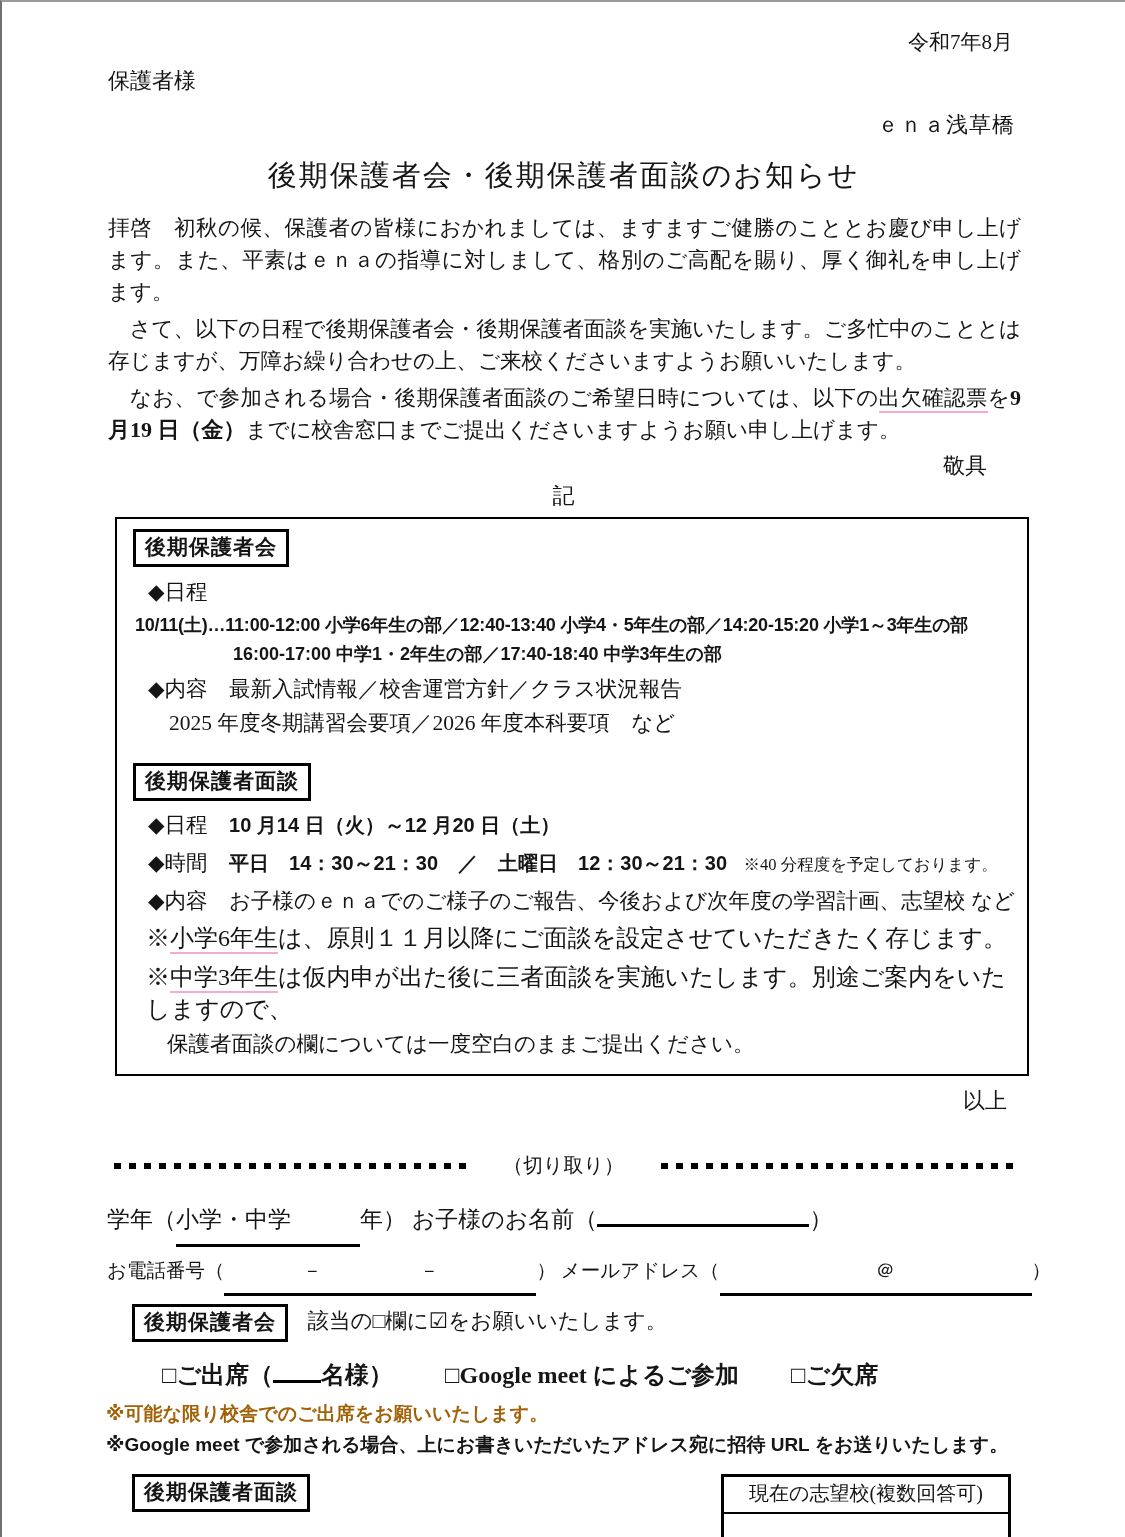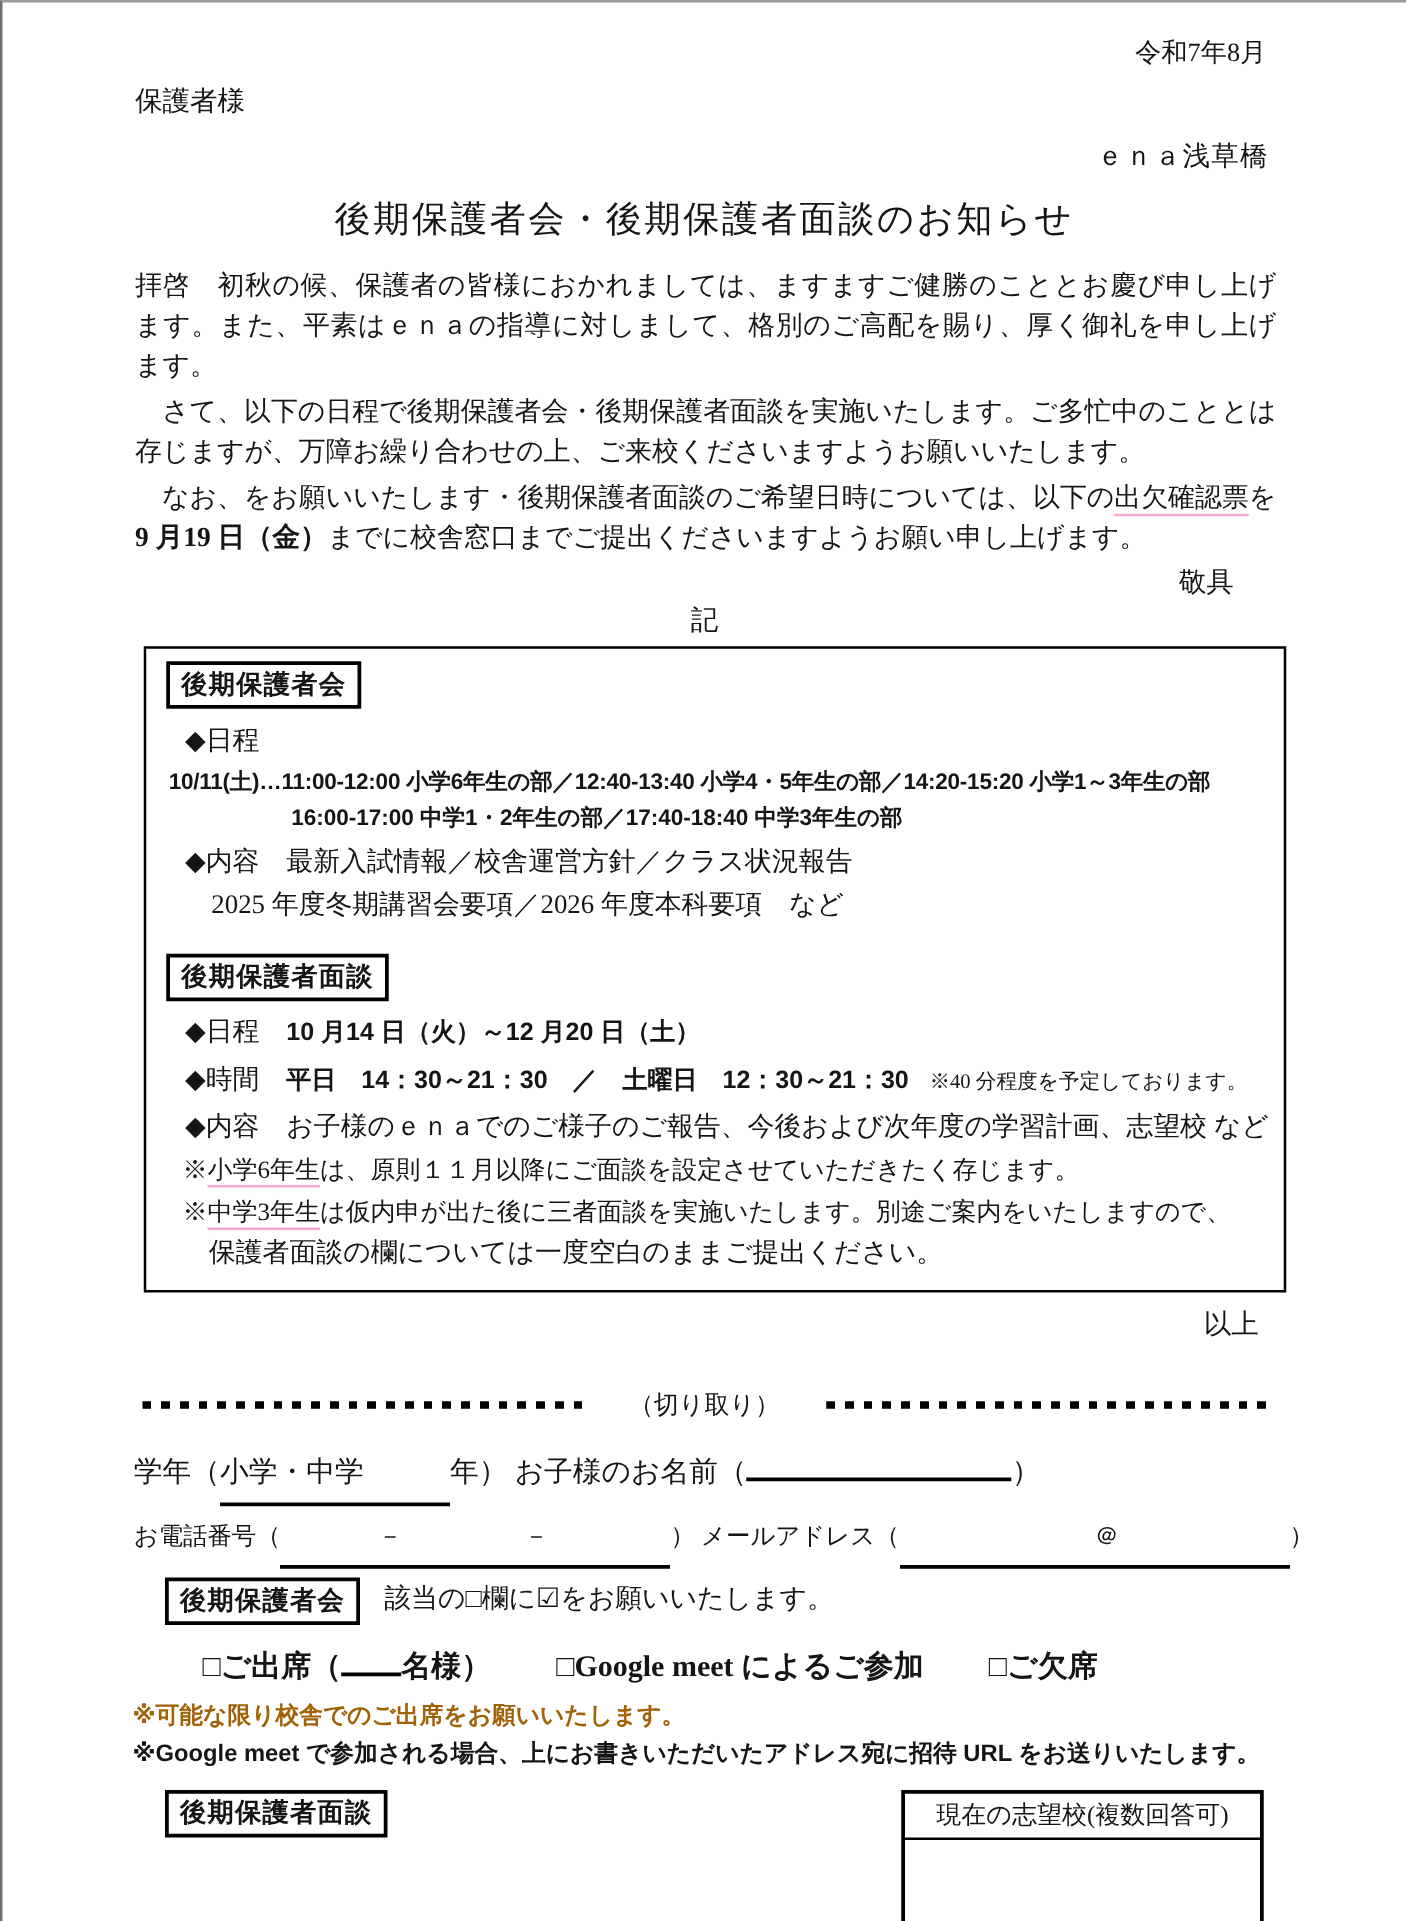--- a/index.html
+++ b/index.html
@@ -32,21 +32,21 @@
   .sched1 { margin:7px 0 0 2px;  font-size:18px; font-weight:bold; letter-spacing:-0.2px; white-space:nowrap;
             font-family:"Liberation Sans","DejaVu Sans",sans-serif; }
   .sched2 { margin:5px 0 0 100px; font-size:18px; font-weight:bold; white-space:nowrap;
             font-family:"Liberation Sans","DejaVu Sans",sans-serif; }
   .content-line1 { margin:8px 0 0 15px; font-size:21.5px; }
   .content-line2 { margin:5px 0 0 36px; font-size:21.5px; }
   .box-gap { height:26px; }
   .iv-row  { margin:9px 0 0 15px; font-size:21.5px; white-space:nowrap; }
   .iv-bold { font-family:"Liberation Sans","DejaVu Sans",sans-serif; font-weight:bold; font-size:20px; }
   .iv-note-small { font-size:16.5px; }
-  .note-row  { margin:7px 0 0 13px; font-size:20px; }
+  .note-row  { margin:7px 0 0 13px; font-size:24px; }
   .note-cont { margin:4px 0 0 34px; font-size:21.5px; }
 
   .ijou { text-align:right; margin:10px 118px 0 0; font-size:22px; }
 
   .cutline { display:flex; align-items:center; margin:36px 0 0 0; padding:0 112px; gap:31px; }
   .cut-dashes { flex:1 1 auto; height:6px;
                 background:repeating-linear-gradient(90deg,#000 0 7px,transparent 7px 15px); }
   .cut-label { flex:0 0 auto; font-size:20px; padding:0 6px; }
 
   .form-title-wrap { text-align:center; margin-top:26px; }
@@ -89,21 +89,21 @@
 
   <div class="date-line">令和7年8月</div>
   <div class="salutation">保護者様</div>
   <div class="sender">ｅｎａ浅草橋</div>
 
   <h1 class="doc-title">後期保護者会・後期保護者面談のお知らせ</h1>
 
   <div class="body-block">
     <p>拝啓　初秋の候、保護者の皆様におかれましては、ますますご健勝のこととお慶び申し上げます。また、平素はｅｎａの指導に対しまして、格別のご高配を賜り、厚く御礼を申し上げます。</p>
     <p>　さて、以下の日程で後期保護者会・後期保護者面談を実施いたします。ご多忙中のこととは存じますが、万障お繰り合わせの上、ご来校くださいますようお願いいたします。</p>
-    <p><span>　なお、をお願いいたします・後期保護者面談のご希望日時については、以下の</span><span class="u-thin">出欠確認票</span><span>を</span><span class="b-date">9 月19 日（金）</span><span>までに校舎窓口までご提出くださいますようお願い申し上げます。</span></p>
+    <p><span>　なお、で参加される場合・後期保護者面談のご希望日時については、以下の</span><span class="u-thin">出欠確認票</span><span>を</span><span class="b-date">9 月19 日（金）</span><span>までに校舎窓口までご提出くださいますようお願い申し上げます。</span></p>
   </div>
 
   <div class="keigu">敬具</div>
   <div class="ki">記</div>
 
   <div class="main-box">
     <span class="sec-label">後期保護者会</span>
     <div class="line-heading">◆日程</div>
     <div class="sched1">10/11(土)…11:00-12:00 小学6年生の部／12:40-13:40 小学4・5年生の部／14:20-15:20 小学1～3年生の部</div>
     <div class="sched2">16:00-17:00 中学1・2年生の部／17:40-18:40 中学3年生の部</div>

